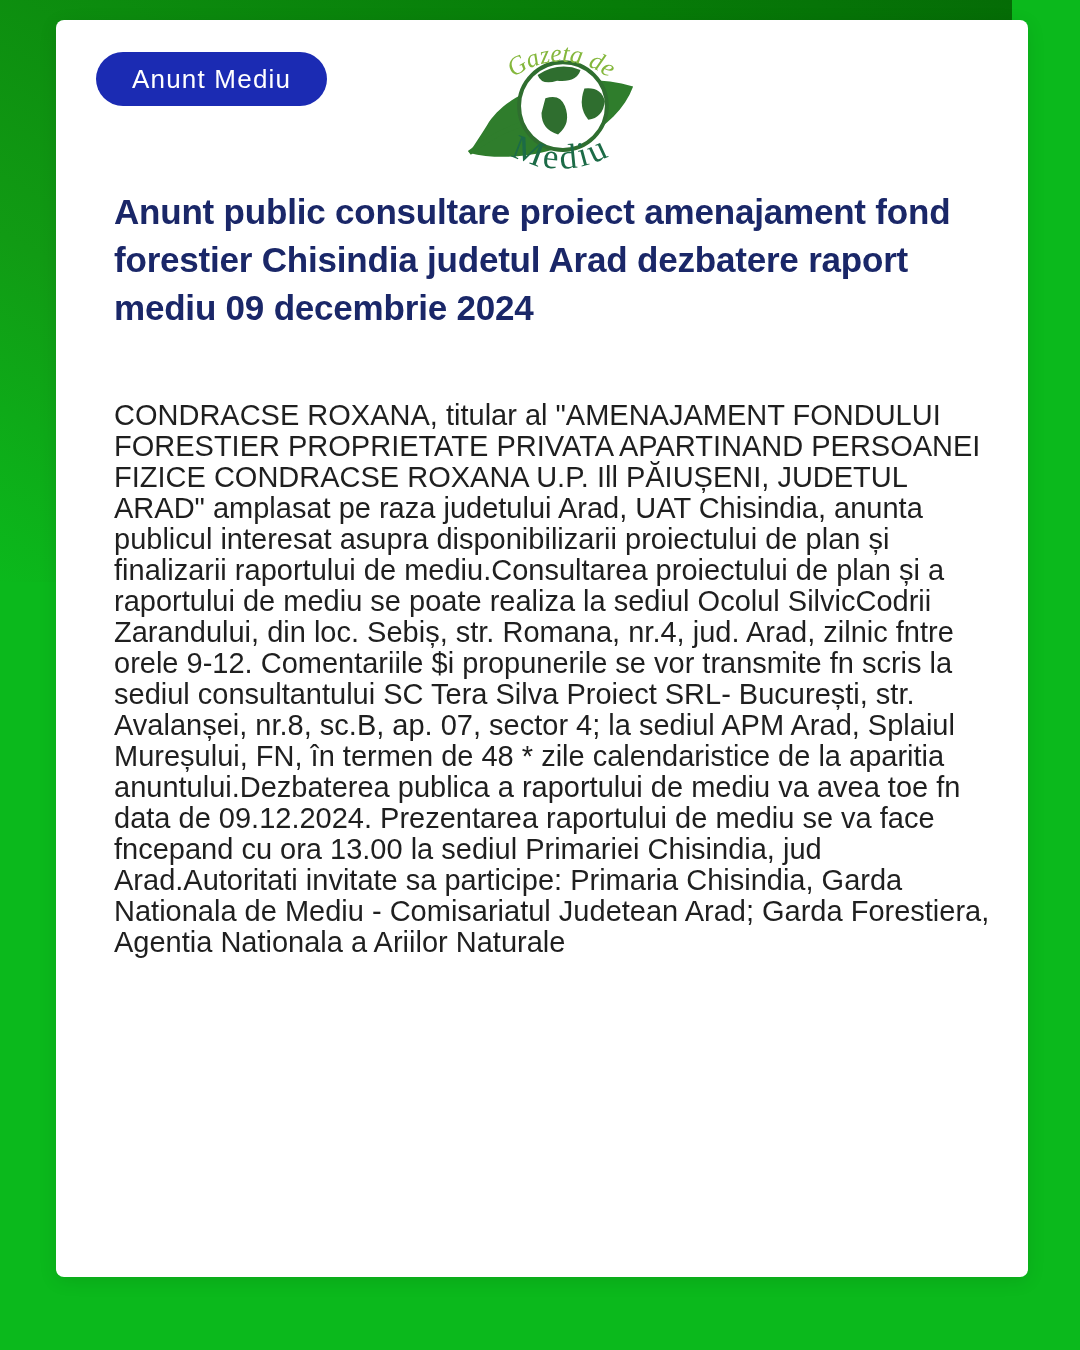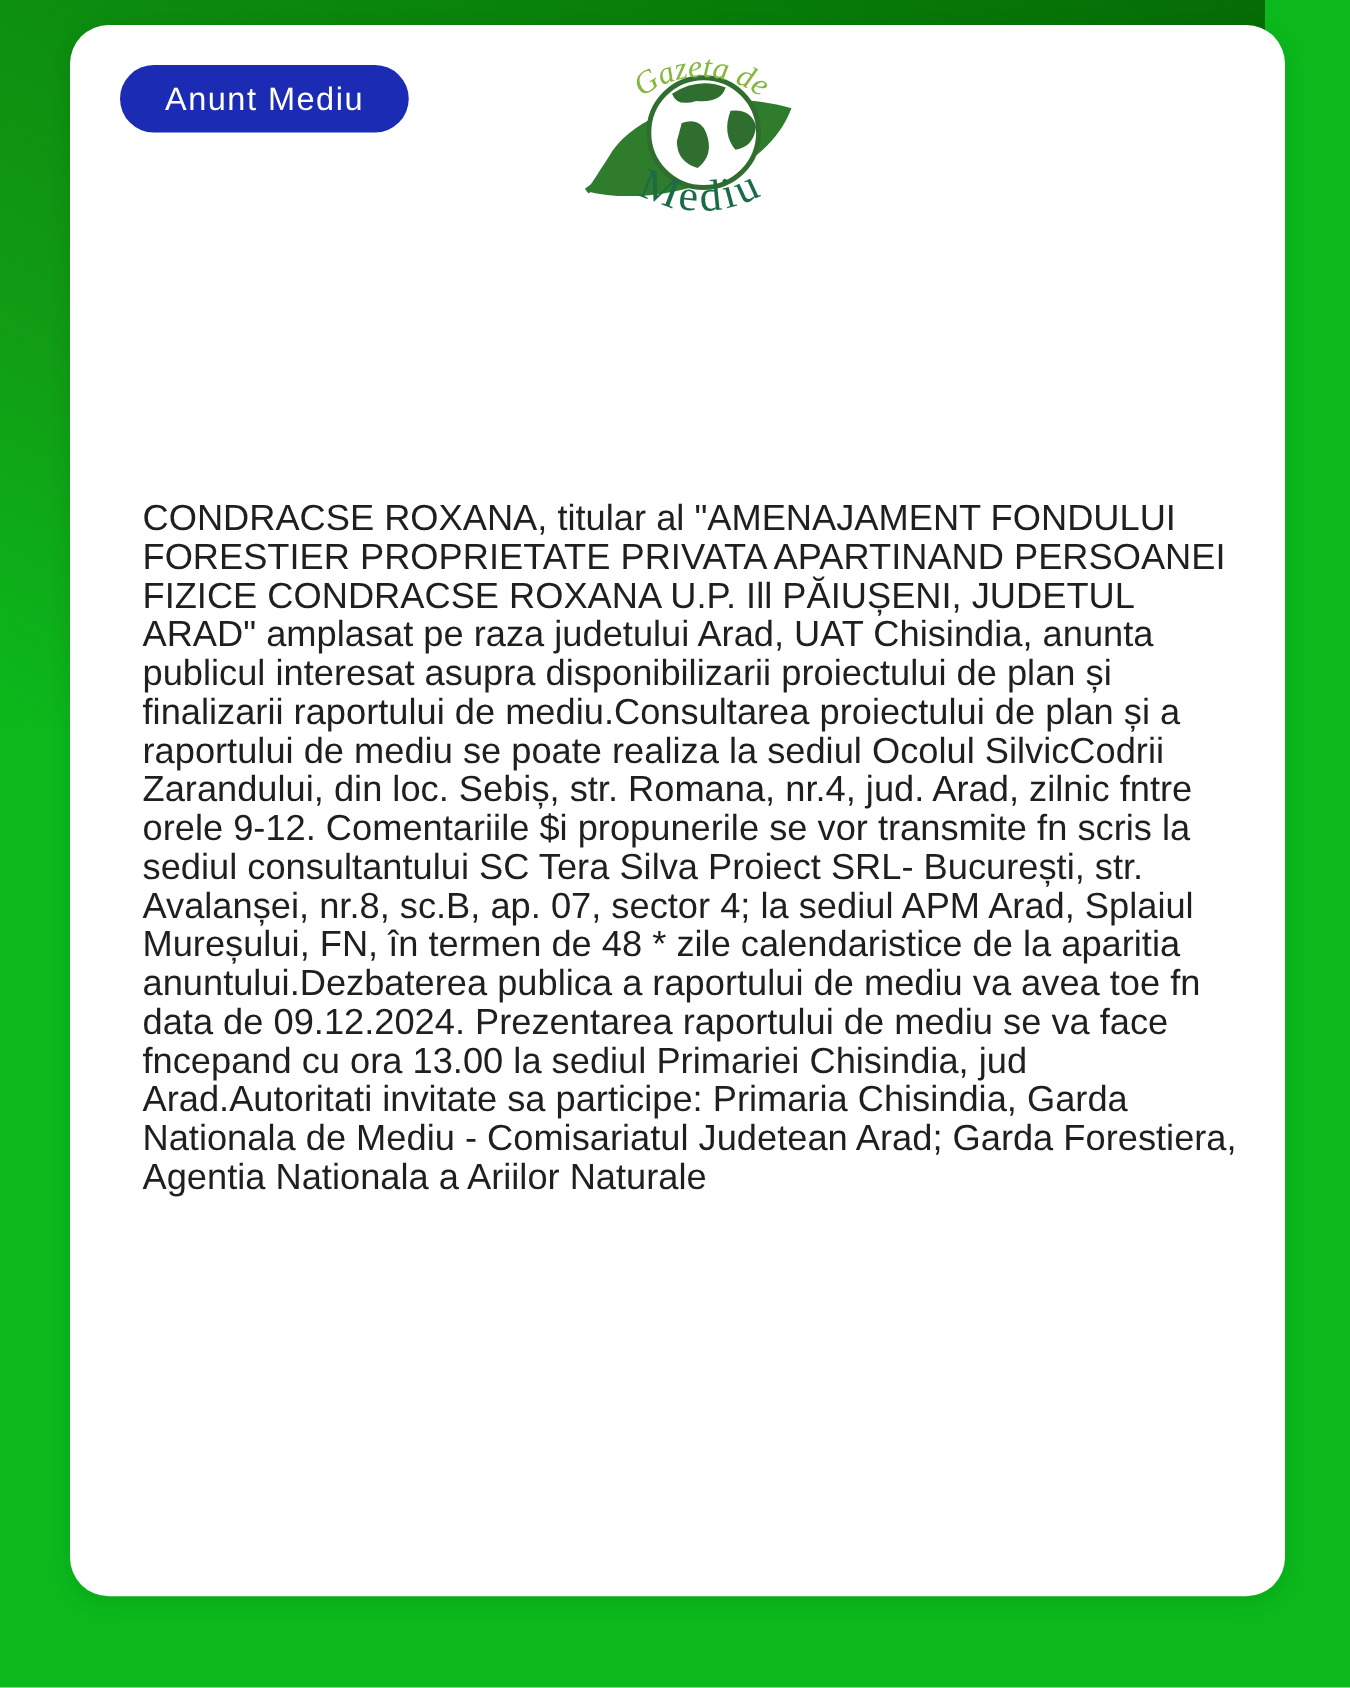--- a/index.html
+++ b/index.html
@@ -7,21 +7,21 @@
     width:1080px;height:1350px;position:relative;overflow:hidden;
     background:#0BB91C;
     font-family:"Liberation Sans", sans-serif;
   }
   .bg-dark{
     position:absolute;left:0;top:0;width:1012px;height:582px;
     background:linear-gradient(to top right,#0BB91C 0%,#119B14 30%,#077C08 80%,#056C06 100%);
   }
   .card{
     position:absolute;left:56px;top:20px;width:972px;height:1257px;
-    background:#FFFFFF;border-radius:31px;overflow:hidden;
+    background:#FFFFFF;border-radius:8px;overflow:hidden;
     box-shadow:0 4px 18px rgba(0,0,0,0.10);
   }
   .pill{
     position:absolute;left:40px;top:32px;height:54px;padding:0 36px;
     background:#1B2BB3;border-radius:28px;
     color:#FFFFFF;font-size:26px;letter-spacing:1.2px;
     display:flex;align-items:center;justify-content:center;
   }
   .logo{
     position:absolute;left:395px;top:12px;width:220px;height:156px;
@@ -65,18 +65,19 @@
       <path d="M134,58 q17,-2 21,13 q-2,17 -17,19 q-11,-13 -4,-32 Z" fill="#2F6E2F"></path>
 
       <text font-size="26" fill="#84B73C" font-family="Liberation Serif, serif" font-style="italic">
         <textPath href="#arcTop" xlink:href="#arcTop" startOffset="50%" text-anchor="middle">Gazeta de</textPath>
       </text>
       <text font-size="36" fill="#1C6B47" font-family="Liberation Serif, serif" letter-spacing="3">
         <textPath href="#arcBot" xlink:href="#arcBot" startOffset="50%" text-anchor="middle">Mediu</textPath>
       </text>
     </svg>
 
+    <h1 class="headline">Anunt public consultare proiect amenajament fond forestier Chisindia judetul Arad dezbatere raport mediu 09 decembrie 2024</h1>
 
     <p class="body-text">CONDRACSE ROXANA, titular al "AMENAJAMENT FONDULUI FORESTIER PROPRIETATE PRIVATA APARTINAND PERSOANEI FIZICE CONDRACSE ROXANA U.P. Ill PĂIUȘENI, JUDETUL ARAD" amplasat pe raza judetului Arad, UAT Chisindia, anunta publicul interesat asupra disponibilizarii proiectului de plan și finalizarii raportului de mediu.Consultarea proiectului de plan și a raportului de mediu se poate realiza la sediul Ocolul SilvicCodrii Zarandului, din loc. Sebiș, str. Romana, nr.4, jud. Arad, zilnic fntre orele 9-12. Comentariile $i propunerile se vor transmite fn scris la sediul consultantului SC Tera Silva Proiect SRL- București, str. Avalanșei, nr.8, sc.B, ap. 07, sector 4; la sediul APM Arad, Splaiul Mureșului, FN, în termen de 48 * zile calendaristice de la aparitia anuntului.Dezbaterea publica a raportului de mediu va avea toe fn data de 09.12.2024. Prezentarea raportului de mediu se va face fncepand cu ora 13.00 la sediul Primariei Chisindia, jud Arad.Autoritati invitate sa participe: Primaria Chisindia, Garda Nationala de Mediu - Comisariatul Judetean Arad; Garda Forestiera, Agentia Nationala a Ariilor Naturale</p>
 
   </div>
 
 </div>
 
 </body></html>

